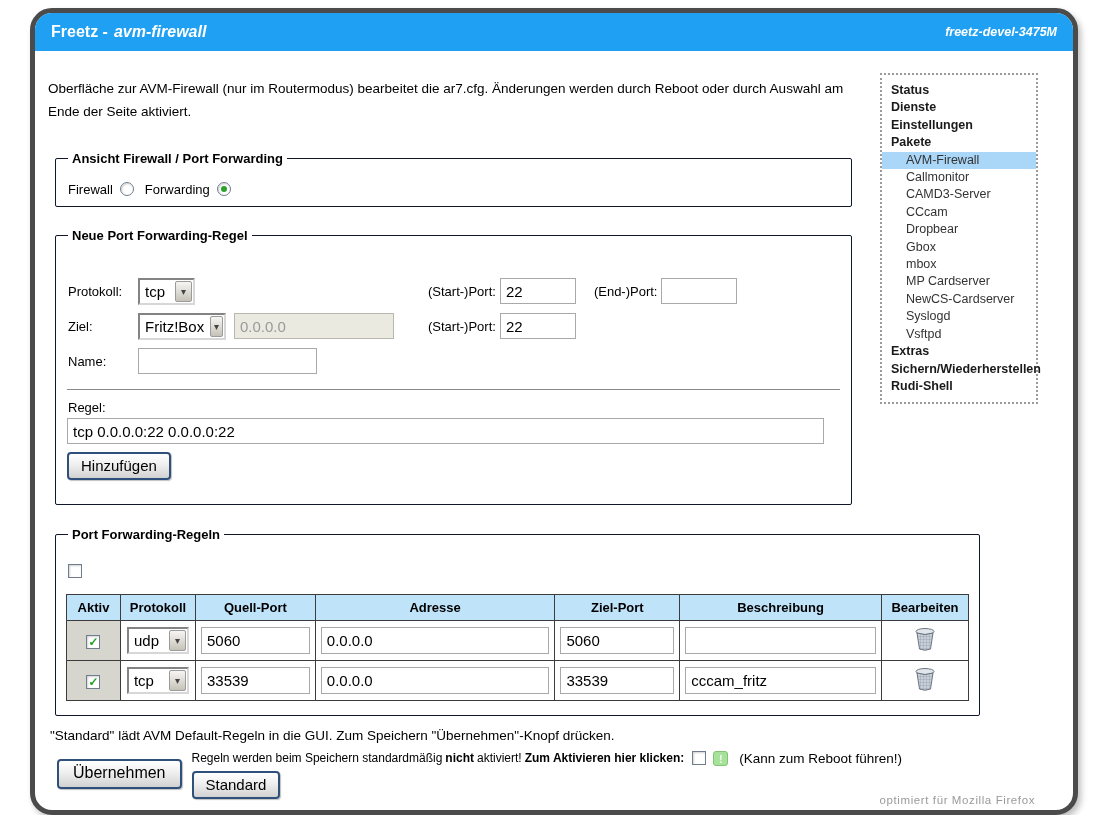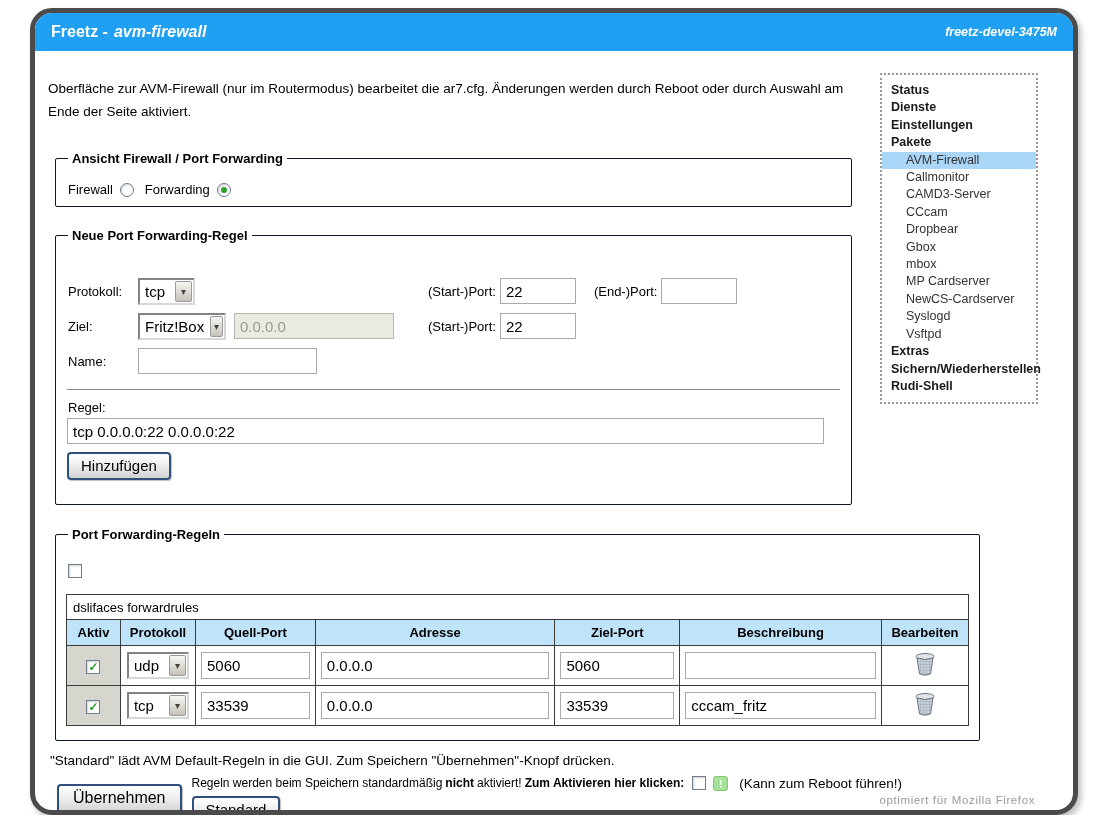--- a/index.html
+++ b/index.html
@@ -23,21 +23,21 @@
   .side-item.bold { font-weight:bold; padding-left:9px; color:#1a1a1a; }
   .side-item.active { background:#aad6f8; }
 
   
   fieldset { border:1px solid #0f172a; border-radius:2px; margin-left:7px; padding:8px 10px 10px 10px; }
   legend { font-size:13px; font-weight:bold; padding:0 4px; margin-left:2px; }
   .fs-view { width:797px; margin-top:28px; height:56px; }
   .fs-new  { width:797px; margin-top:21px; padding-bottom:24px; }
   .fs-rules{ width:925px; margin-top:22px; padding-bottom:14px; }
 
-  .radio-line { font-size:13px; display:flex; align-items:flex-end; gap:7px; margin:8px 0 14px 2px; }
+  .radio-line { font-size:13px; display:flex; align-items:flex-start; gap:7px; margin:8px 0 14px 2px; }
 
   
   input[type=checkbox], input[type=radio] { appearance:none; -webkit-appearance:none; width:14px; height:14px;
      border:1px solid #6f7d8d; background:#fff; box-shadow:inset 1px 1px 2px rgba(0,0,0,0.18);
      display:inline-flex; align-items:center; justify-content:center; cursor:pointer; }
   input[type=radio] { border-radius:50%; }
   input[type=checkbox]:checked::after { content:"\2713"; color:#1e9e1e; font-size:12px; font-weight:bold; line-height:1; }
   input[type=radio]:checked::after { content:""; width:6px; height:6px; border-radius:50%; background:#2ba02b; }
 
   .txt { border:1px solid #a9a9a9; height:26px; font-size:15px; padding:0 5px;
@@ -186,23 +186,20 @@
 
     <fieldset class="fs-rules">
       <legend>Port Forwarding-Regeln</legend>
 
       <div class="debug-line">
         <input type="checkbox" style="">
       </div>
 
       <table class="rules">
         <tbody>
-            <tr>
-          <th class="caption-cell" colspan="7">dslifaces forwardrules</th>
-        </tr>
         <tr>
           <th class="col-head" style="width:54px">Aktiv</th>
           <th class="col-head" style="width:75px">Protokoll</th>
           <th class="col-head" style="width:120px">Quell-Port</th>
           <th class="col-head" style="width:240px">Adresse</th>
           <th class="col-head" style="width:125px">Ziel-Port</th>
           <th class="col-head" style="width:202px">Beschreibung</th>
           <th class="col-head" style="width:87px">Bearbeiten</th>
         </tr>
         <tr>

